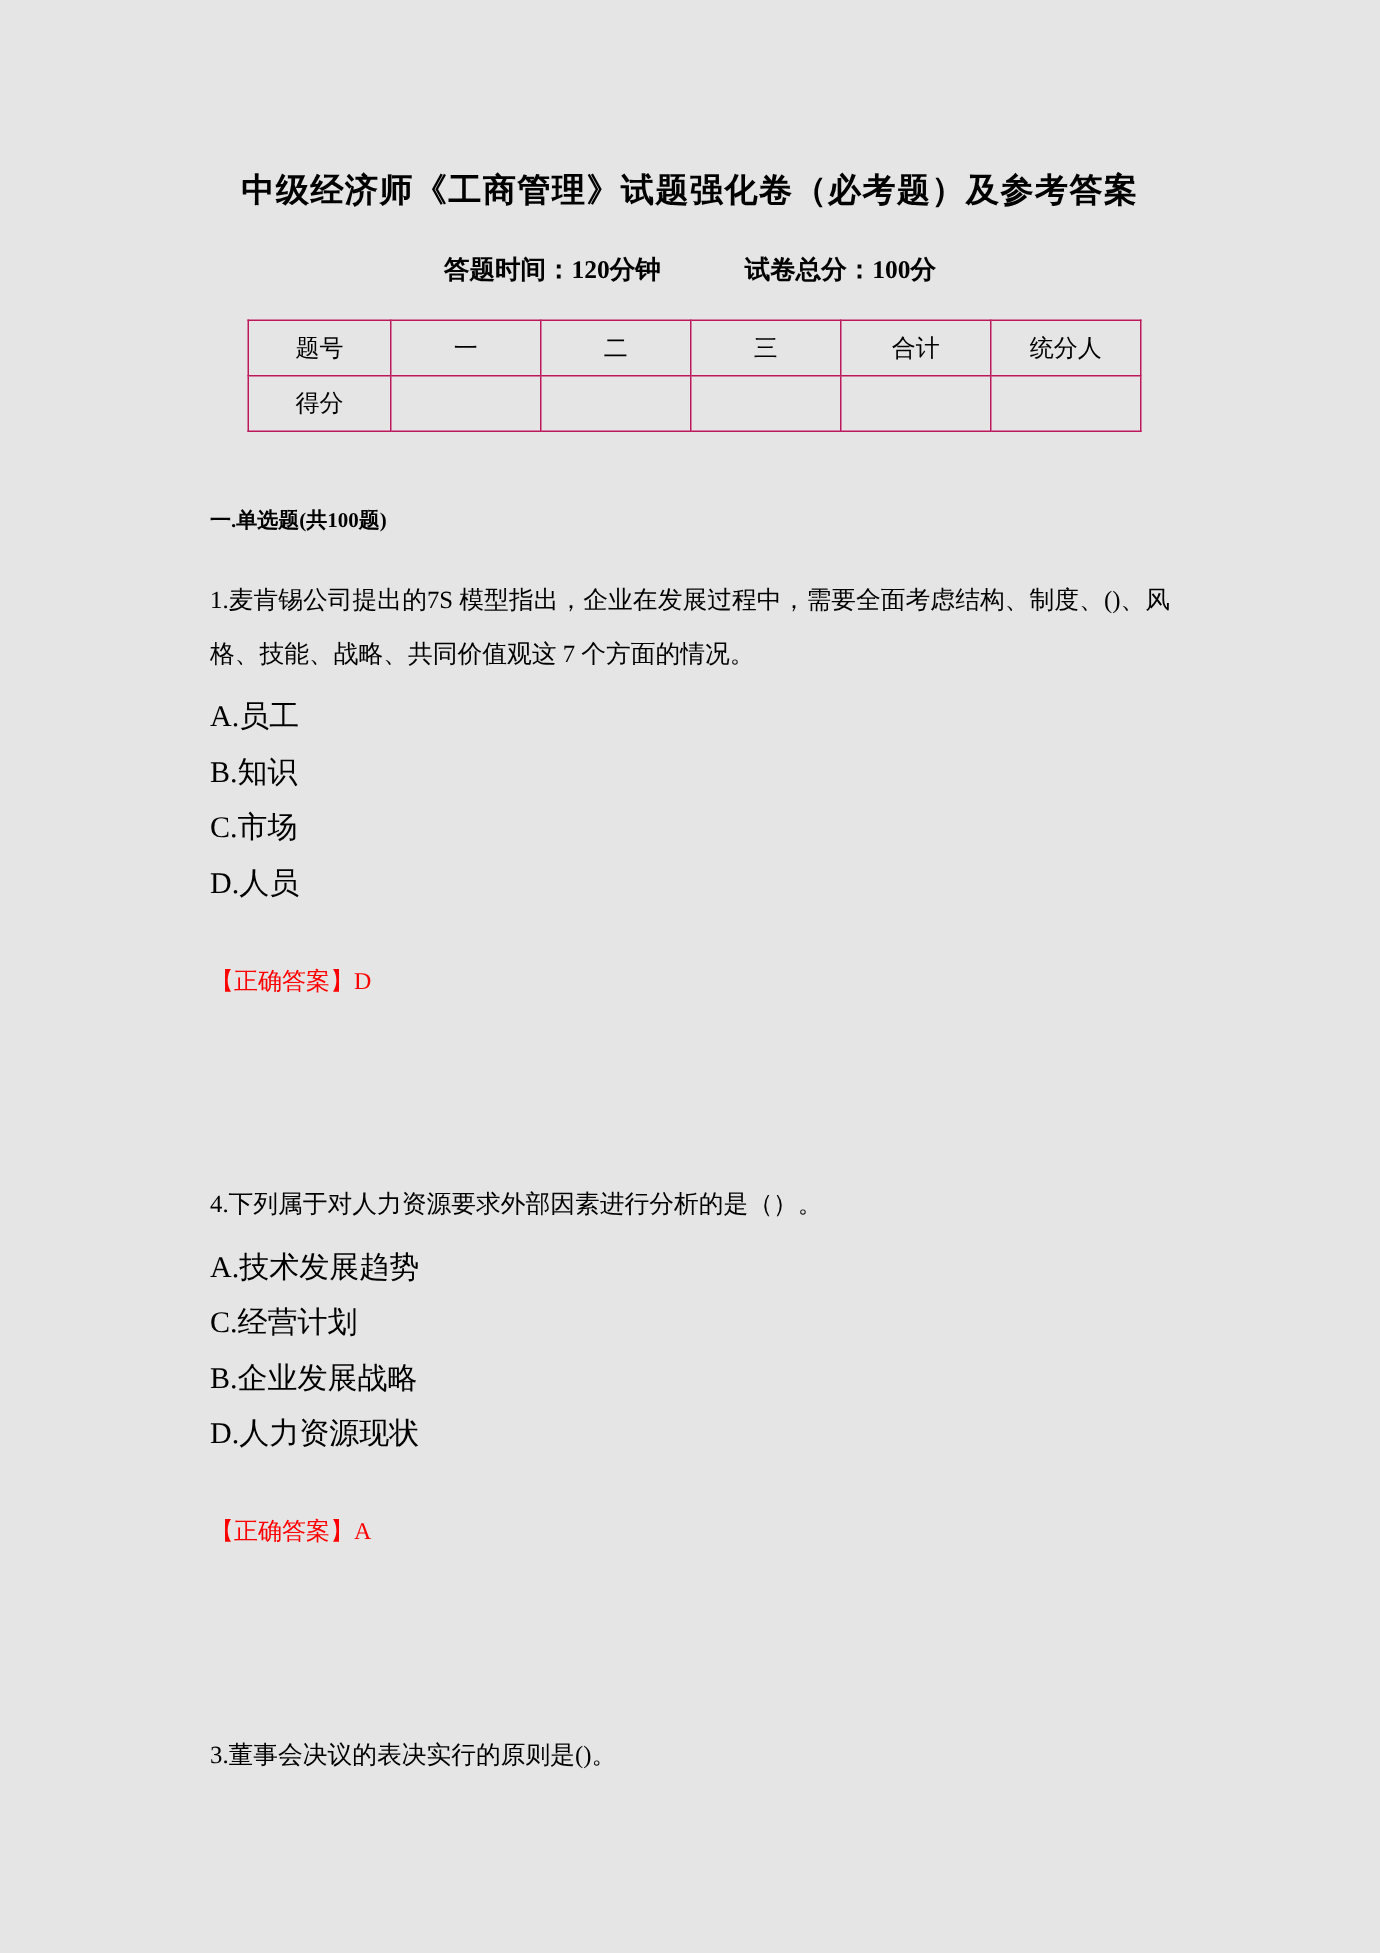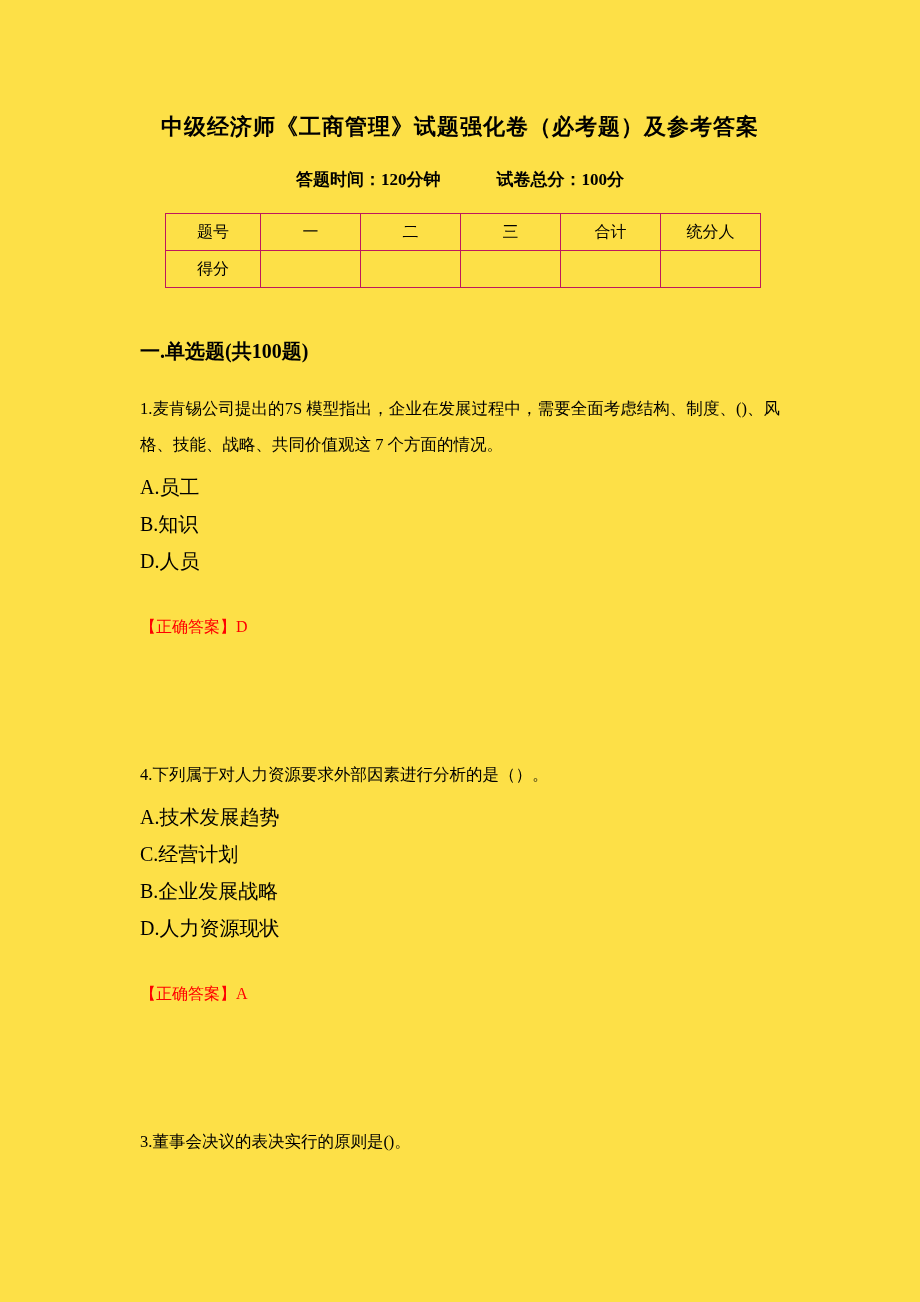--- a/index.html
+++ b/index.html
@@ -6,21 +6,21 @@
   html, body { background: #ffffff; }
   body {
     width: 920px;
     font-family: "Liberation Serif", "DejaVu Serif", serif;
     color: #000000;
   }
   .page {
     width: 920px;
     min-height: 1302px;
     padding: 112px 140px 60px 140px;
-    background: #fde047;
+    background: #e5e5e5;
   }
   .title {
     font-size: 22px;
     font-weight: bold;
     text-align: center;
     letter-spacing: 1px;
     line-height: 30px;
   }
   .meta {
     margin-top: 26px;
@@ -41,21 +41,21 @@
     border: 1px solid #be185d;
     height: 37px;
     text-align: center;
     vertical-align: middle;
     font-size: 16px;
   }
   .score-table td.c0 { width: 95px; }
   .score-table td.cn { width: 100px; }
   .section-heading {
     margin-top: 50px;
-    font-size: 20px;
+    font-size: 14px;
     font-weight: bold;
   }
   .question { margin-top: 26px; }
   .question + .question { margin-top: 118px; }
   .q-text {
     font-size: 16.5px;
     line-height: 36px;
     text-align: justify;
   }
   .option {
@@ -103,20 +103,21 @@
     </tbody>
   </table>
 
   <h2 class="section-heading">一.单选题(共100题)</h2>
 
   <div class="question">
     <p class="q-text">1.麦肯锡公司提出的7S 模型指出，企业在发展过程中，需要全面考虑结构、制度、()、风格、技能、战略、共同价值观这 7 个方面的情况。</p>
     <div class="options">
       <p class="option">A.员工</p>
       <p class="option">B.知识</p>
+      <p class="option">C.市场</p>
       <p class="option">D.人员</p>
     </div>
     <p class="answer">【正确答案】D</p>
   </div>
 
   <div class="question">
     <p class="q-text">4.下列属于对人力资源要求外部因素进行分析的是（）。</p>
     <div class="options">
       <p class="option">A.技术发展趋势</p>
       <p class="option">C.经营计划</p>

